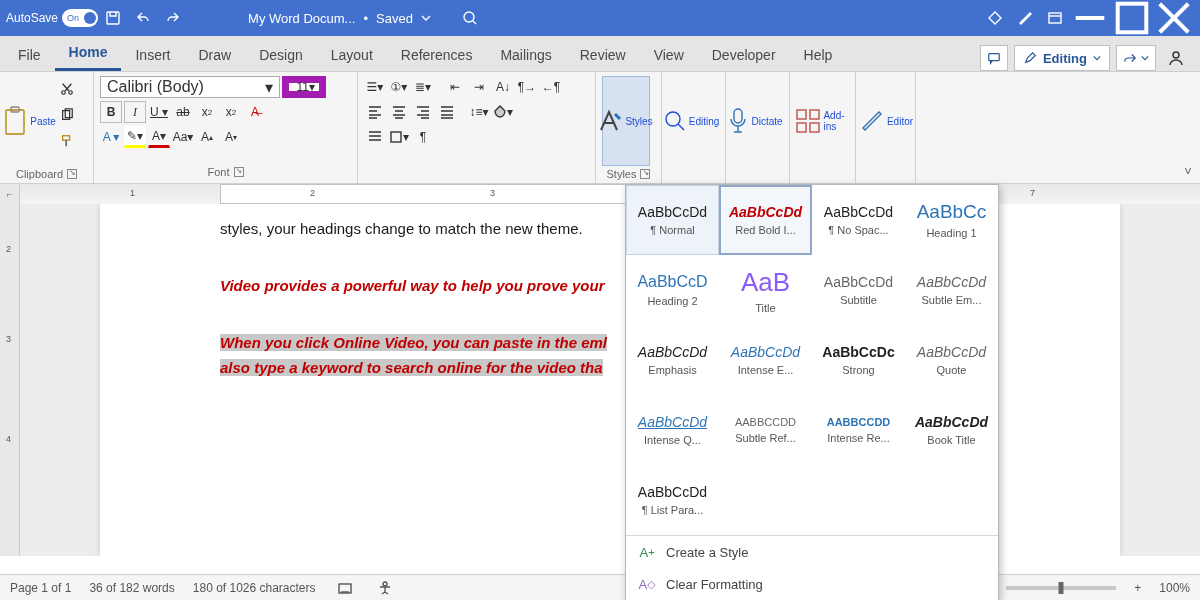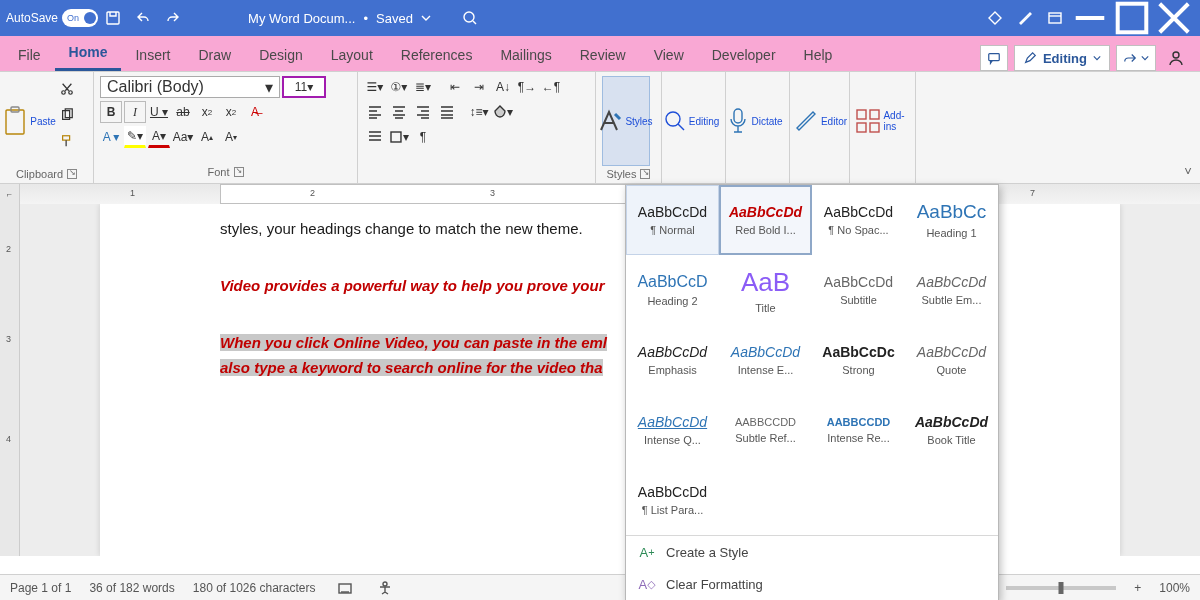--- a/index.html
+++ b/index.html
@@ -12,21 +12,21 @@
   .titlebar .toggle::after { content: ''; width: 12px; height: 12px; background: #4170cf; border-radius: 50%; position: absolute; right: 2px; }
   .titlebar .tb-btn { width: 30px; height: 30px; display: flex; align-items: center; justify-content: center; color: #fff; }
   .titlebar .tb-btn svg { width: 16px; height: 16px; }
   .titlebar .doc-title { flex: 0 0 auto; margin-left: 60px; font-size: 13px; display: flex; align-items: center; gap: 8px; }
   .titlebar .spacer { flex: 1; }
   .titlebar .search { width: 18px; height: 18px; margin-left: 30px; }
   .titlebar .win-controls { display: flex; gap: 2px; }
   .titlebar .win-btn { width: 40px; height: 30px; display: flex; align-items: center; justify-content: center; color: #fff; }
 
   
-  .ribbon-tabs { height: 36px; background: #f9a8d4; display: flex; align-items: flex-end; padding: 0 4px; border-bottom: 1px solid #d0d0d0; }
+  .ribbon-tabs { height: 36px; background: #e5e5e5; display: flex; align-items: flex-end; padding: 0 4px; border-bottom: 1px solid #d0d0d0; }
   .ribbon-tabs .tab { padding: 8px 14px 8px; font-size: 14px; color: #4a4a4a; cursor: pointer; }
   .ribbon-tabs .tab.active { color: #2b579a; border-bottom: 3px solid #2b579a; font-weight: 600; margin-top: 48px; }
   .ribbon-tabs .right-group { margin-left: auto; display: flex; gap: 6px; align-items: center; padding-right: 6px; }
   .ribbon-tabs .comments-btn, .ribbon-tabs .share-btn { border: 1px solid #c0c0c0; background: #fff; height: 26px; padding: 0 6px; display: flex; align-items: center; gap: 4px; font-size: 13px; color: #2b579a; }
   .ribbon-tabs .editing-btn { border: 1px solid #c0c0c0; background: #fff; height: 26px; padding: 0 8px; display: flex; align-items: center; gap: 6px; font-size: 13px; color: #2b579a; font-weight: 600; }
 
   
   .ribbon { height: 112px; background: #f5f5f5; display: flex; border-bottom: 1px solid #d0d0d0; }
   .ribbon-group { border-right: 1px solid #d0d0d0; display: flex; flex-direction: column; justify-content: space-between; padding: 4px 6px 2px; }
   .ribbon-group:last-child { border-right: none; }
@@ -36,21 +36,21 @@
   .group-label .dlg::after { content: '↘'; font-size: 8px; position: absolute; top: -2px; left: 1px; }
 
   .big-btn { display: flex; flex-direction: row; align-items: center; justify-content: center; width: 48px; height: 90px; gap: 2px; font-size: 10px; color: #1d4ed8; }
   .big-btn .icon { width: 32px; height: 32px; display: flex; align-items: center; justify-content: center; }
   .big-btn.active { background: #d8e1f0; border: 1px solid #9fbce0; }
 
   .col { display: flex; flex-direction: column; gap: 4px; justify-content: flex-start; padding-top: 2px; }
   .sm-btn { width: 22px; height: 22px; display: flex; align-items: center; justify-content: center; border: 1px solid transparent; font-size: 12px; }
 
   .font-name { height: 22px; width: 180px; border: 1px solid #aaa; background: #fff; padding: 0 6px; font-size: 16px; display: flex; align-items: center; justify-content: space-between; }
-  .font-size { height: 22px; width: 44px; border: 2px solid #a21caf; background: #fff; padding: 0 4px; font-size: 12px; display: flex; align-items: center; justify-content: center; }
+  .font-size { height: 22px; width: 44px; border: 7px solid #a21caf; background: #fff; padding: 0 4px; font-size: 12px; display: flex; align-items: center; justify-content: flex-end; }
 
   .row { display: flex; gap: 2px; align-items: center; }
 
   
   .ruler-area { display: flex; height: 20px; background: #fff; }
   .corner { width: 20px; height: 20px; background: #e8e8e8; border-right: 1px solid #ccc; display:flex; align-items:center; justify-content:center; font-size:9px; color:#666; }
   .ruler { flex: 1; height: 20px; background: linear-gradient(#e8e8e8,#f4f4f4); position: relative; overflow: hidden; font-size: 9px; color: #555; }
   .ruler .tick { position: absolute; top: 4px; font-size: 9px; }
   .ruler .white { position: absolute; top: 0; height: 20px; background: #fff; }
 
@@ -401,51 +401,51 @@
           </div>
         <span>Dictate</span>
         <svg width="8" height="6" viewBox="0 0 10 10">
             <path d="M1 3l4 4 4-4"></path>
           </svg>
       </div>
     </div>
     <div class="group-label"></div>
   </div>
 
-  <div class="ribbon-group" style="width:60px">
-    <div class="group-body">
-      <div class="big-btn">
-        <div class="icon">
-            <svg width="26" height="26" viewBox="0 0 26 26" style="stroke:#2e74b5">
-              <path d="M4 20L20 4M4 20l2 2 16-16-2-2z"></path>
-            </svg>
-          </div>
-        <span>Editor</span>
-      </div>
-    </div>
-    <div class="group-label"></div>
-  </div>
-
   <div class="ribbon-group" style="width:66px">
     <div class="group-body">
       <div class="big-btn">
         <div class="icon">
             <svg width="26" height="26" viewBox="0 0 26 26" style="stroke:#c0504d">
               <rect x="2" y="2" width="9" height="9"></rect>
               <rect x="15" y="2" width="9" height="9"></rect>
               <rect x="2" y="15" width="9" height="9"></rect>
               <rect x="15" y="15" width="9" height="9"></rect>
             </svg>
           </div>
         <span>Add-ins</span>
       </div>
     </div>
     <div class="group-label"></div>
   </div>
 
+  <div class="ribbon-group" style="width:60px">
+    <div class="group-body">
+      <div class="big-btn">
+        <div class="icon">
+            <svg width="26" height="26" viewBox="0 0 26 26" style="stroke:#2e74b5">
+              <path d="M4 20L20 4M4 20l2 2 16-16-2-2z"></path>
+            </svg>
+          </div>
+        <span>Editor</span>
+      </div>
+    </div>
+    <div class="group-label"></div>
+  </div>
+
   <div class="ribbon-collapse">˅</div>
 </div>
 
 <div class="ruler-area">
   <div class="corner">⌐</div>
   <div class="ruler">
     <div class="white" style="left:200px; width:720px; border:1px solid #c0c0c0"></div>
     <span class="tick" style="left:110px">1</span>
     <span class="tick" style="left:290px">2</span>
     <span class="tick" style="left:470px">3</span>

